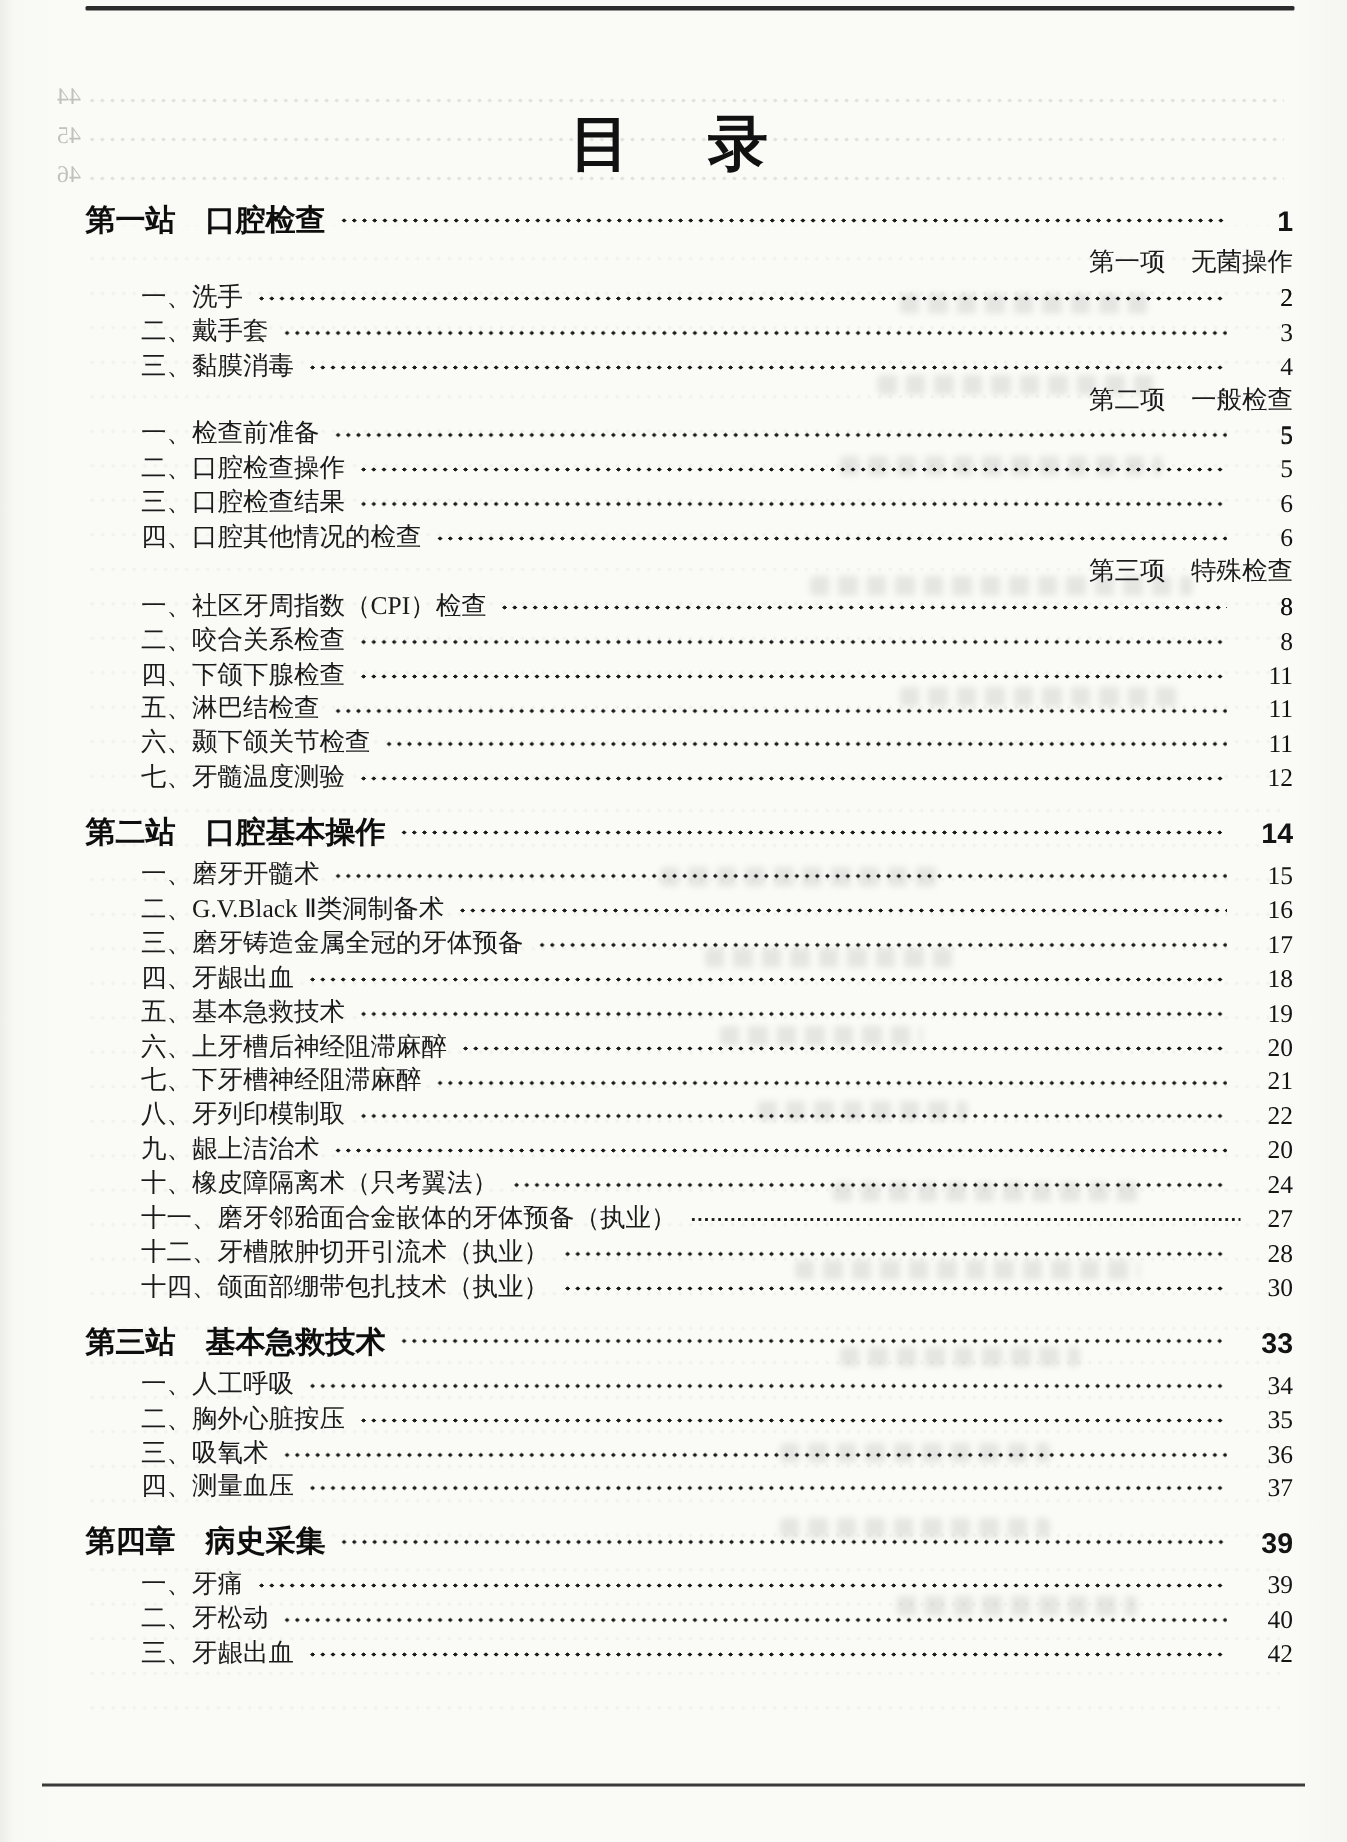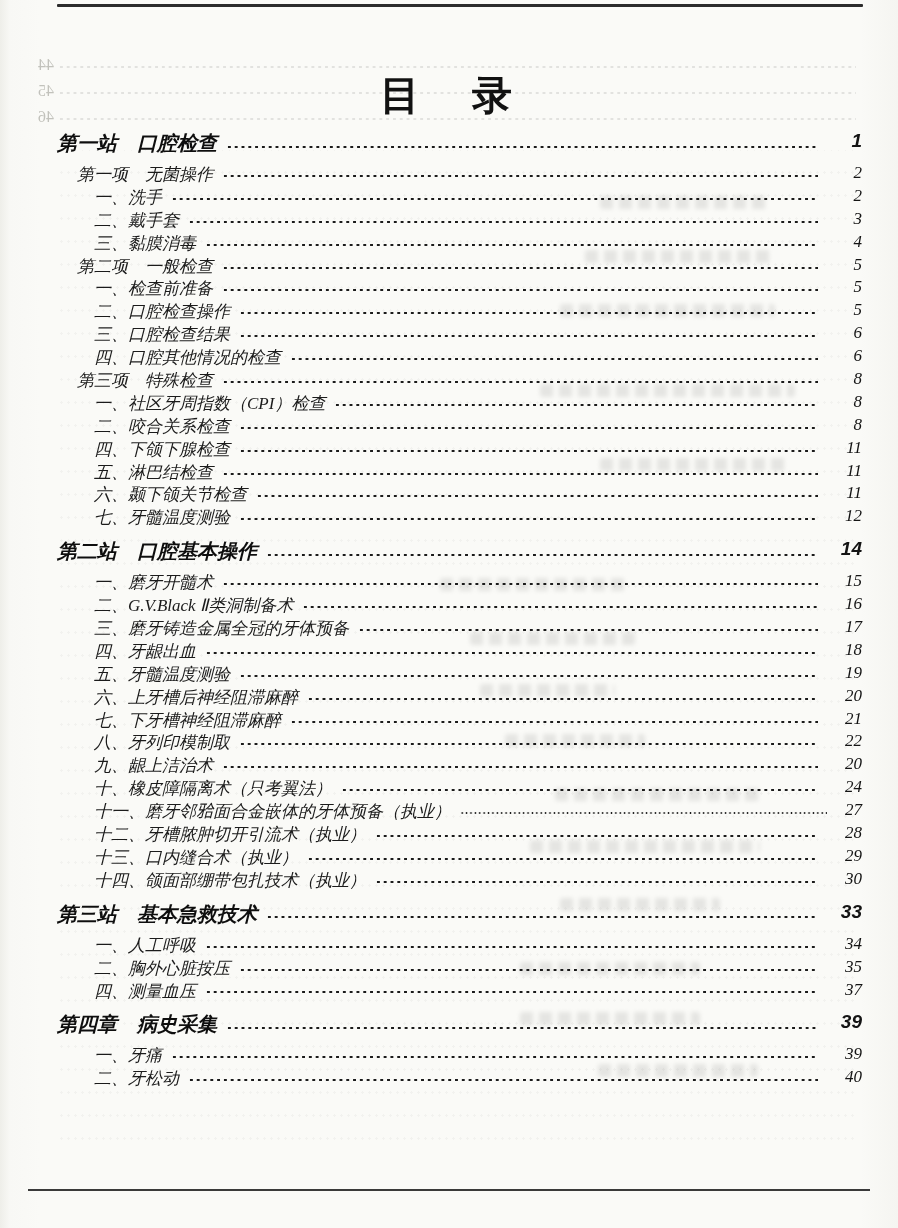--- a/index.html
+++ b/index.html
@@ -21,28 +21,28 @@
   
   .title{
     position:absolute;top:48px;left:0;width:100%;
     text-align:center;
     font-family:"Liberation Sans", sans-serif;
     font-weight:bold;font-size:40px;letter-spacing:6px;
     color:#111;z-index:2;margin-top:20px;
   }
   
   .toc{position:absolute;left:57px;right:36px;top:121px;z-index:2;}
-  .row{display:flex;align-items:flex-start;height:22.9px;font-size:17px;font-style:italic;}
+  .row{display:flex;align-items:flex-end;height:22.9px;font-size:17px;}
   .row .label{white-space:nowrap;}
   .row.lv1{
     height:30px;margin-top:9px;margin-bottom:3px;
     font-family:"Liberation Sans", sans-serif;
     font-weight:bold;font-size:20px;color:#0e0e0e;
   }
-  .row.lv2{padding-left:20px;}
+  .row.lv2{padding-left:20px;flex-direction:column;}
   .row.lv3{padding-left:37px;}
   .leader{
     flex:1;align-self:center;height:6px;margin:3px 10px 0 9px;
     background-image:radial-gradient(circle,#1b1b1b 1.25px,transparent 1.4px);
     background-size:6.8px 6px;background-position:left center;background-repeat:repeat-x;
   }
   .row.fine .leader{
     background-image:radial-gradient(circle,#1b1b1b 0.9px,transparent 1.05px);
     background-size:4.4px 6px;margin-right:1px;
   }
@@ -211,21 +211,21 @@
         <span class="label">三、磨牙铸造金属全冠的牙体预备</span>
         <span class="leader"></span>
         <span class="pagenum">17</span>
       </div>
       <div class="row lv3">
         <span class="label">四、牙龈出血</span>
         <span class="leader"></span>
         <span class="pagenum">18</span>
       </div>
       <div class="row lv3">
-        <span class="label">五、牙髓温度测验</span>
+        <span class="label">五、基本急救技术</span>
         <span class="leader"></span>
         <span class="pagenum">19</span>
       </div>
       <div class="row lv3">
         <span class="label">六、上牙槽后神经阻滞麻醉</span>
         <span class="leader"></span>
         <span class="pagenum">20</span>
       </div>
       <div class="row lv3">
         <span class="label">七、下牙槽神经阻滞麻醉</span>
@@ -251,59 +251,64 @@
         <span class="label">十一、磨牙邻𬌗面合金嵌体的牙体预备（执业）</span>
         <span class="leader"></span>
         <span class="pagenum">27</span>
       </div>
       <div class="row lv3">
         <span class="label">十二、牙槽脓肿切开引流术（执业）</span>
         <span class="leader"></span>
         <span class="pagenum">28</span>
       </div>
       <div class="row lv3">
-        <span class="label">十三、口内缝合术（执业）</span>
-        <span class="leader"></span>
-        <span class="pagenum">29</span>
-      </div>
-      <div class="row lv3">
         <span class="label">十四、颌面部绷带包扎技术（执业）</span>
         <span class="leader"></span>
         <span class="pagenum">30</span>
       </div>
       <div class="row lv1">
         <span class="label">第三站　基本急救技术</span>
         <span class="leader"></span>
         <span class="pagenum">33</span>
       </div>
       <div class="row lv3">
         <span class="label">一、人工呼吸</span>
         <span class="leader"></span>
         <span class="pagenum">34</span>
       </div>
       <div class="row lv3">
         <span class="label">二、胸外心脏按压</span>
         <span class="leader"></span>
         <span class="pagenum">35</span>
       </div>
       <div class="row lv3">
+        <span class="label">三、吸氧术</span>
+        <span class="leader"></span>
+        <span class="pagenum">36</span>
+      </div>
+      <div class="row lv3">
         <span class="label">四、测量血压</span>
         <span class="leader"></span>
         <span class="pagenum">37</span>
       </div>
       <div class="row lv1">
         <span class="label">第四章　病史采集</span>
         <span class="leader"></span>
         <span class="pagenum">39</span>
       </div>
       <div class="row lv3">
         <span class="label">一、牙痛</span>
         <span class="leader"></span>
         <span class="pagenum">39</span>
       </div>
       <div class="row lv3">
         <span class="label">二、牙松动</span>
         <span class="leader"></span>
         <span class="pagenum">40</span>
       </div>
+      <div class="row lv3">
+        <span class="label">三、牙龈出血</span>
+        <span class="leader"></span>
+        <span class="pagenum">42</span>
+      </div>
     </div>
 
 </div>
 
 </body></html>

